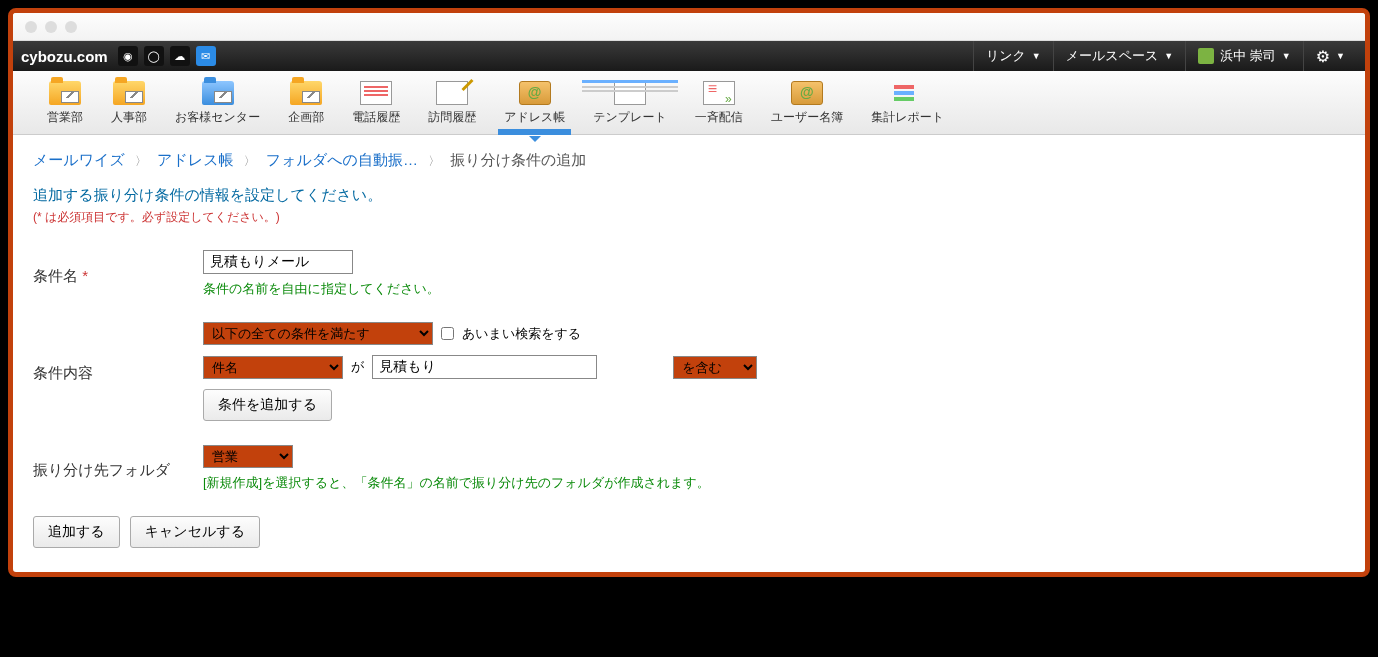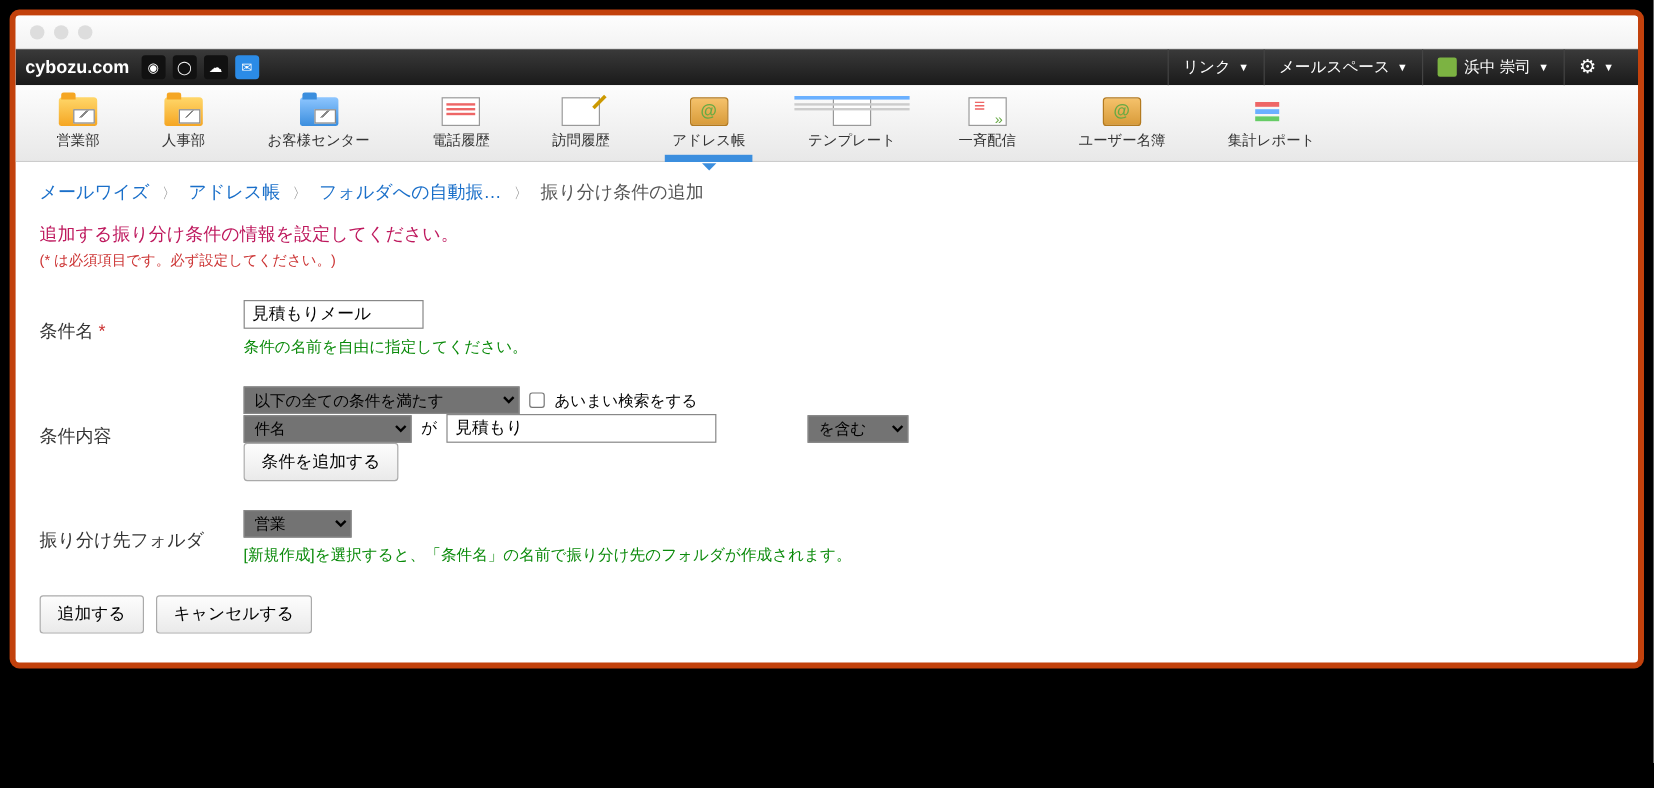--- a/index.html
+++ b/index.html
@@ -11,21 +11,21 @@
 .brand { font-weight: bold; font-size: 15px; margin-right: 10px; }
 .topicons { display: flex; gap: 6px; }
 .topicon { width: 20px; height: 20px; border-radius: 3px; display: flex; align-items: center; justify-content: center; font-size: 11px; }
 .ti-dark { background: #111; color: #fff; }
 .ti-blue { background: #2b8be6; color: #fff; }
 .topright { margin-left: auto; display: flex; align-items: flex-start; }
 .tr-item { padding: 0 12px; height: 30px; display: flex; align-items: center; gap: 6px; border-left: 1px solid #444; cursor: pointer; }
 .tr-item .caret { font-size: 9px; }
 .avatar-sm { width: 16px; height: 16px; background: #7cb342; border-radius: 2px; }
 .gear { font-size: 16px; }
-.toolbar { background: linear-gradient(#fdfdfd,#e8e8e8); border-bottom: 1px solid #ccc; display: flex; padding: 6px 20px 0 20px; gap: 24px; }
+.toolbar { background: linear-gradient(#fdfdfd,#e8e8e8); border-bottom: 1px solid #ccc; display: flex; padding: 6px 20px 0 20px; }
 .tool { display: flex; flex-direction: column; align-items: center; padding: 4px 14px 8px 14px; cursor: pointer; position: relative; font-size: 12px; color: #333; }
 .tool.active::after { content: ""; position: absolute; bottom: -1px; left: 8px; right: 8px; height: 6px; background: #3b8ede; }
 .tool.active .tri { position: absolute; bottom: -8px; left: 50%; transform: translateX(-50%); width: 0; height: 0; border-left: 6px solid transparent; border-right: 6px solid transparent; border-top: 6px solid #3b8ede; z-index: 2; }
 .ticon { width: 32px; height: 24px; margin-bottom: 4px; }
 .folder-yellow { background: linear-gradient(#ffd76a,#f5a623); border-radius: 3px 3px 2px 2px; position: relative; }
 .folder-yellow::before { content: ""; position: absolute; top: -4px; left: 2px; width: 12px; height: 6px; background: #f5a623; border-radius: 2px 2px 0 0; }
 .env { position: absolute; bottom: 2px; right: 2px; width: 18px; height: 12px; background: #fff; border: 1px solid #888; }
 .env::after { content: ""; position: absolute; top: 0; left: 0; right: 0; height: 6px; background: linear-gradient(135deg, transparent 45%, #888 45%, #888 55%, transparent 55%); }
 .folder-blue { background: linear-gradient(#8ec6ff,#3b8ede); border-radius: 3px 3px 2px 2px; position: relative; }
 .folder-blue::before { content: ""; position: absolute; top: -4px; left: 2px; width: 12px; height: 6px; background: #3b8ede; border-radius: 2px 2px 0 0; }
@@ -40,31 +40,31 @@
 .send-icon::before { content: "≡"; position: absolute; top: -2px; left: 4px; color: #e66; font-size: 16px; }
 .send-icon::after { content: "»"; position: absolute; bottom: -2px; right: 2px; color: #6a4; font-size: 12px; }
 .bars-icon { position: relative; }
 .bars-icon::before { content: ""; position: absolute; left: 2px; top: 4px; width: 20px; height: 4px; background: #e66; box-shadow: 0 6px 0 #6ab0ff, 0 12px 0 #6c6; }
 .pencil { position: absolute; top: -4px; right: -2px; width: 3px; height: 14px; background: #c90; transform: rotate(45deg); }
 .breadcrumb { padding: 16px 20px 8px 20px; font-size: 15px; }
 .breadcrumb a { color: #1a6fc9; text-decoration: none; }
 .breadcrumb .sep { color: #888; margin: 0 6px; font-size: 12px; }
 .breadcrumb .cur { color: #555; }
 .content { padding: 8px 20px 24px 20px; }
-.lead { font-size: 15px; color: #be185d; margin-bottom: 4px; }
+.lead { font-size: 15px; color: #0369a1; margin-bottom: 4px; }
 .note { color: #c33; font-size: 12px; margin-bottom: 24px; }
 .row { display: flex; align-items: center; margin-bottom: 24px; }
 .label { width: 170px; font-size: 15px; color: #333; padding-top: 4px; }
 .req { color: #c33; }
 .field { flex: 1; }
 input[type=text] { border: 1px solid #888; padding: 3px 6px; font-size: 14px; font-family: inherit; }
 .hint { color: #0a8a0a; font-size: 13px; margin-top: 6px; }
-select { border: 1px solid #888; padding: 2px 4px; font-size: 13px; font-family: inherit; background: #737373; }
+select { border: 1px solid #888; padding: 2px 4px; font-size: 13px; font-family: inherit; background: #c2410c; }
 .inline { display: flex; align-items: center; gap: 8px; flex-wrap: wrap; }
-.mt8 { }
+.mt8 { margin-top: 10px; }
 .btn { border: 1px solid #aaa; background: linear-gradient(#fdfdfd,#eaeaea); padding: 6px 14px; font-size: 14px; border-radius: 3px; cursor: pointer; font-family: inherit; }
 .actions { display: flex; gap: 10px; }
 </style>
 </head>
 <body>
 
 <div class="window">
   <div class="titlebar">
     <div class="dot"></div>
     <div class="dot"></div>
@@ -111,20 +111,26 @@
       <div class="ticon folder-yellow">
           <div class="env"></div>
         </div>
       <span>人事部</span>
     </div>
     <div class="tool">
       <div class="ticon folder-blue">
           <div class="env"></div>
         </div>
       <span>お客様センター</span>
+    </div>
+    <div class="tool">
+      <div class="ticon folder-yellow">
+          <div class="env"></div>
+        </div>
+      <span>企画部</span>
     </div>
     <div class="tool">
       <div class="ticon doc-icon doc-lines"></div>
       <span>電話履歴</span>
     </div>
     <div class="tool">
       <div class="ticon doc-icon">
           <div class="pencil"></div>
         </div>
       <span>訪問履歴</span>

